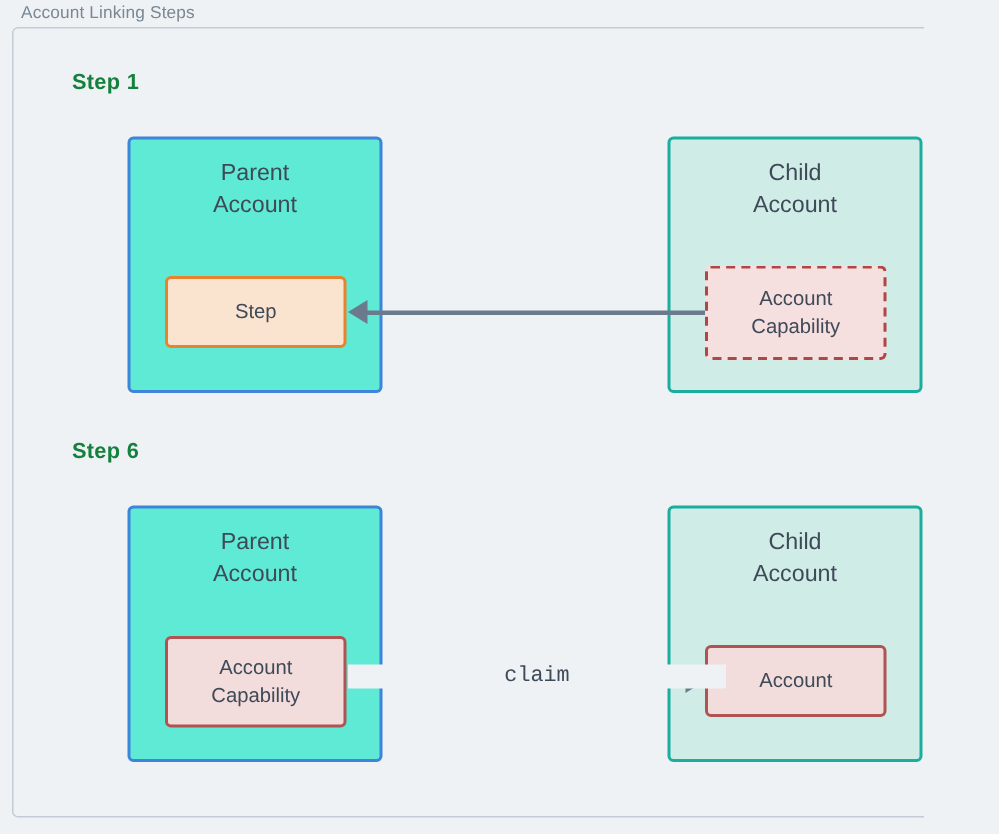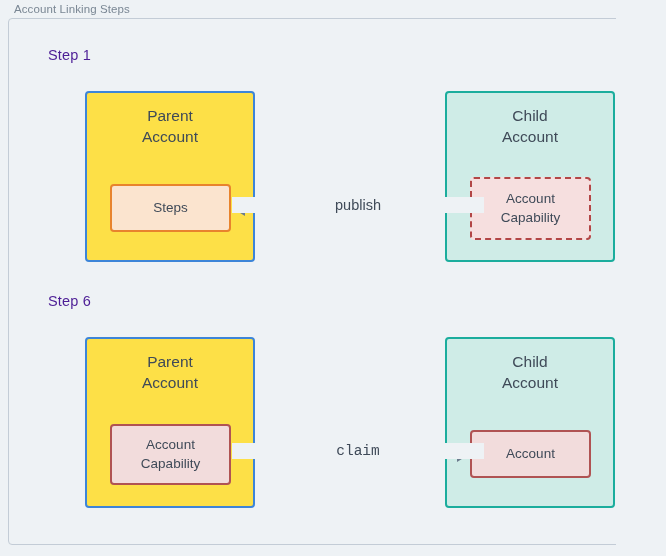--- a/index.html
+++ b/index.html
@@ -32,35 +32,35 @@
     width: 647px;
     height: 527px;
     box-sizing: border-box;
     border: 1px solid #c3ccd6;
     border-radius: 4px;
     background: #eef2f5;
   }
   .step-label {
     position: absolute;
     font-size: 14.5px;
-    font-weight: normal;
-    color: #4c1d95;
+    font-weight: bold;
+    color: #15803d;
     letter-spacing: 0.2px;
   }
   #step1-label { left: 48px; top: 47px; }
   #step2-label { left: 48px; top: 293px; }
 
   
   .acct-box {
     position: absolute;
     box-sizing: border-box;
     border-radius: 4px;
   }
   .parent-box {
-    background: #fde047;
+    background: #5eead4;
     border: 2px solid #3d85d8;
   }
   .child-box {
     background: #cfece7;
     border: 2px solid #1bad9d;
   }
   .acct-title {
     position: absolute;
     left: 0;
     right: 0;
@@ -143,35 +143,34 @@
   <div class="panel-title">Account Linking Steps</div>
   <div class="panel"></div>
 
   <div class="step-label" id="step1-label">Step 1</div>
 
   <div class="acct-box parent-box" style="left:85px; top:91px; width:170px; height:171px;">
     <div class="acct-title">Parent<br>Account</div>
   </div>
 
   <div class="inner-box inbox-style" style="left:110px; top:184px; width:121px; height:48px;">
-    <span>Steps</span>
+    <span>Step</span>
   </div>
 
   <div class="acct-box child-box" style="left:445px; top:91px; width:170px; height:171px;">
     <div class="acct-title">Child<br>Account</div>
   </div>
 
   <div class="inner-box cap-dashed" style="left:470px; top:177px; width:121px; height:63px;">
     <span>Account<br>Capability</span>
   </div>
 
   <div class="arrow-wrap" style="left:232px; top:188px; width:238px;">
     <div class="arrow-head head-left"></div>
     <div class="arrow-line" style="left:11px; width:227px;"></div>
-    <div class="arrow-label" style="left:0; width:238px;">publish</div>
   </div>
 
   <div class="step-label" id="step2-label">Step 6</div>
 
   <div class="acct-box parent-box" style="left:85px; top:337px; width:170px; height:171px;">
     <div class="acct-title">Parent<br>Account</div>
   </div>
 
   <div class="inner-box cap-solid" style="left:110px; top:424px; width:121px; height:61px;">
     <span>Account<br>Capability</span>

